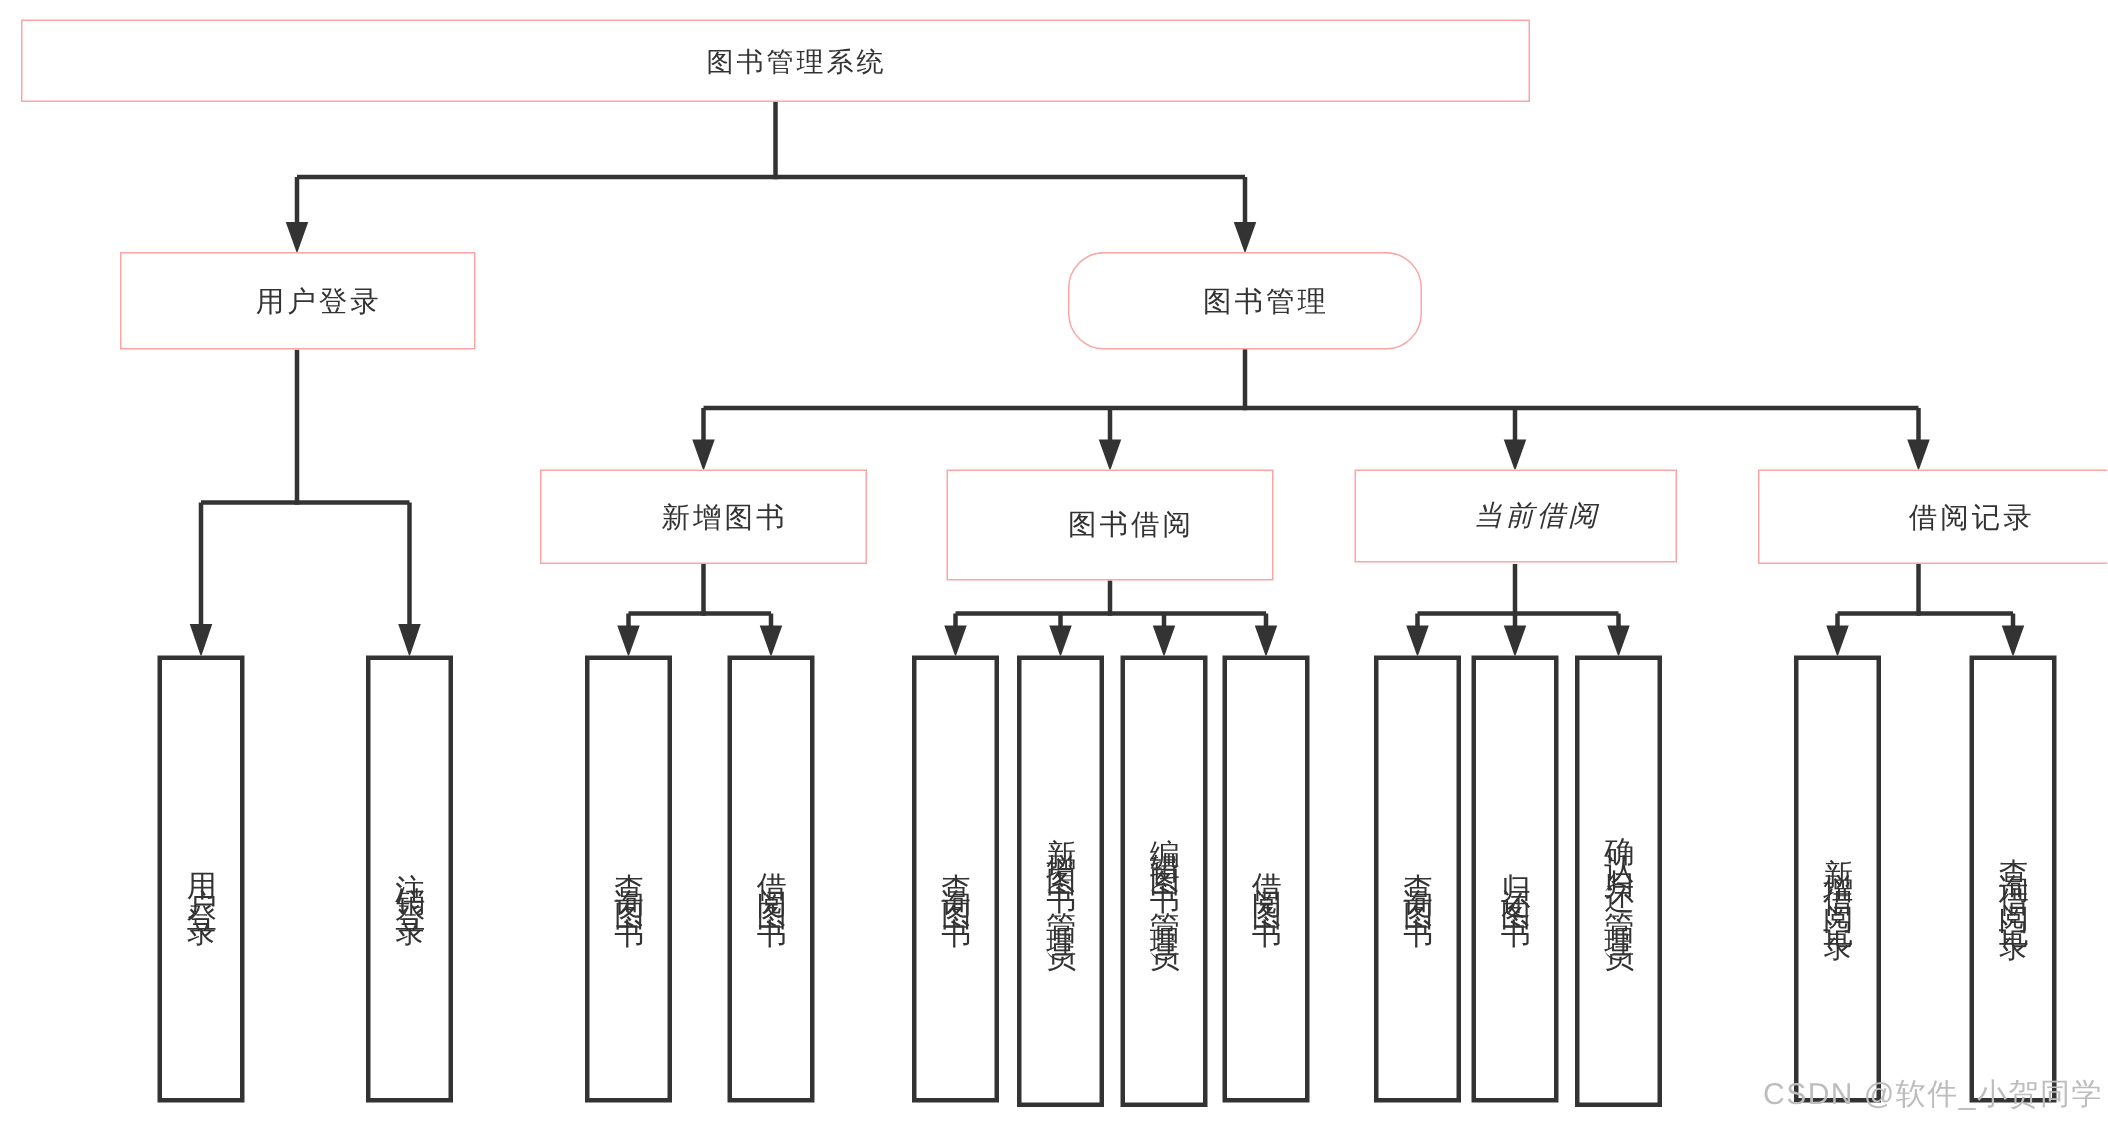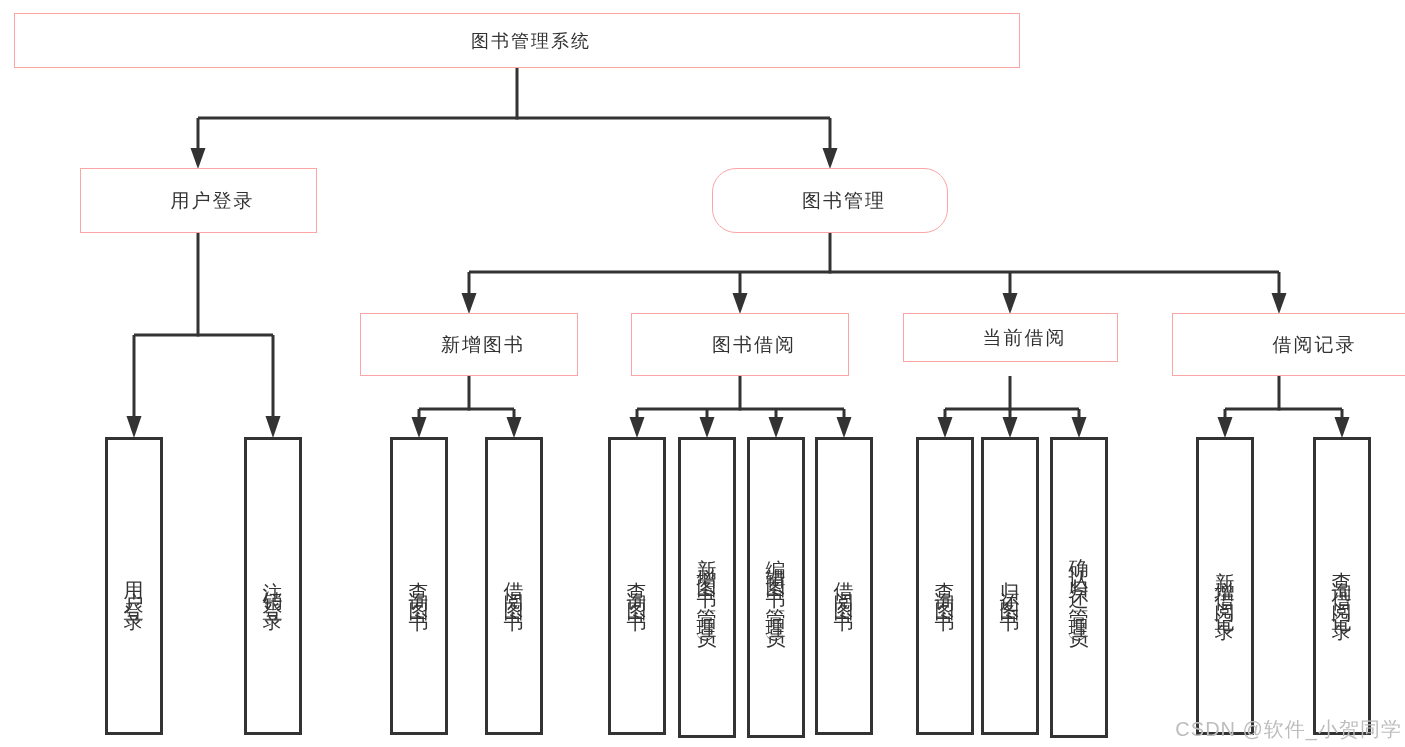--- a/index.html
+++ b/index.html
@@ -152,24 +152,24 @@
   <div class="hbox" style="left:80px; top:168px; width:237px; height:65px;">
     <span>用户登录</span>
   </div>
   <div class="hbox" style="left:712px; top:168px; width:236px; height:65px;border-radius:24px;">
     <span>图书管理</span>
   </div>
 
   <div class="hbox" style="left:360px; top:313px; width:218px; height:63px;">
     <span>新增图书</span>
   </div>
-  <div class="hbox" style="left:631px; top:313px; width:218px; height:63px;">
+  <div class="hbox" style="left:631px; top:313px; width:218px; height:74px;">
     <span>图书借阅</span>
   </div>
-  <div class="hbox" style="left:903px; top:313px; width:215px; height:49px;">
+  <div class="hbox" style="left:903px; top:313px; width:215px; height:62px;font-style:italic;">
     <span>当前借阅</span>
   </div>
   <div class="hbox" style="left:1172px; top:313px; width:257px; height:63px;">
     <span>借阅记录</span>
   </div>
 
   <div class="vbox" style="left:105px; top:437px; width:58px; height:298px;">
     <span>用户登录</span>
   </div>
   <div class="vbox" style="left:244px; top:437px; width:58px; height:298px;">

